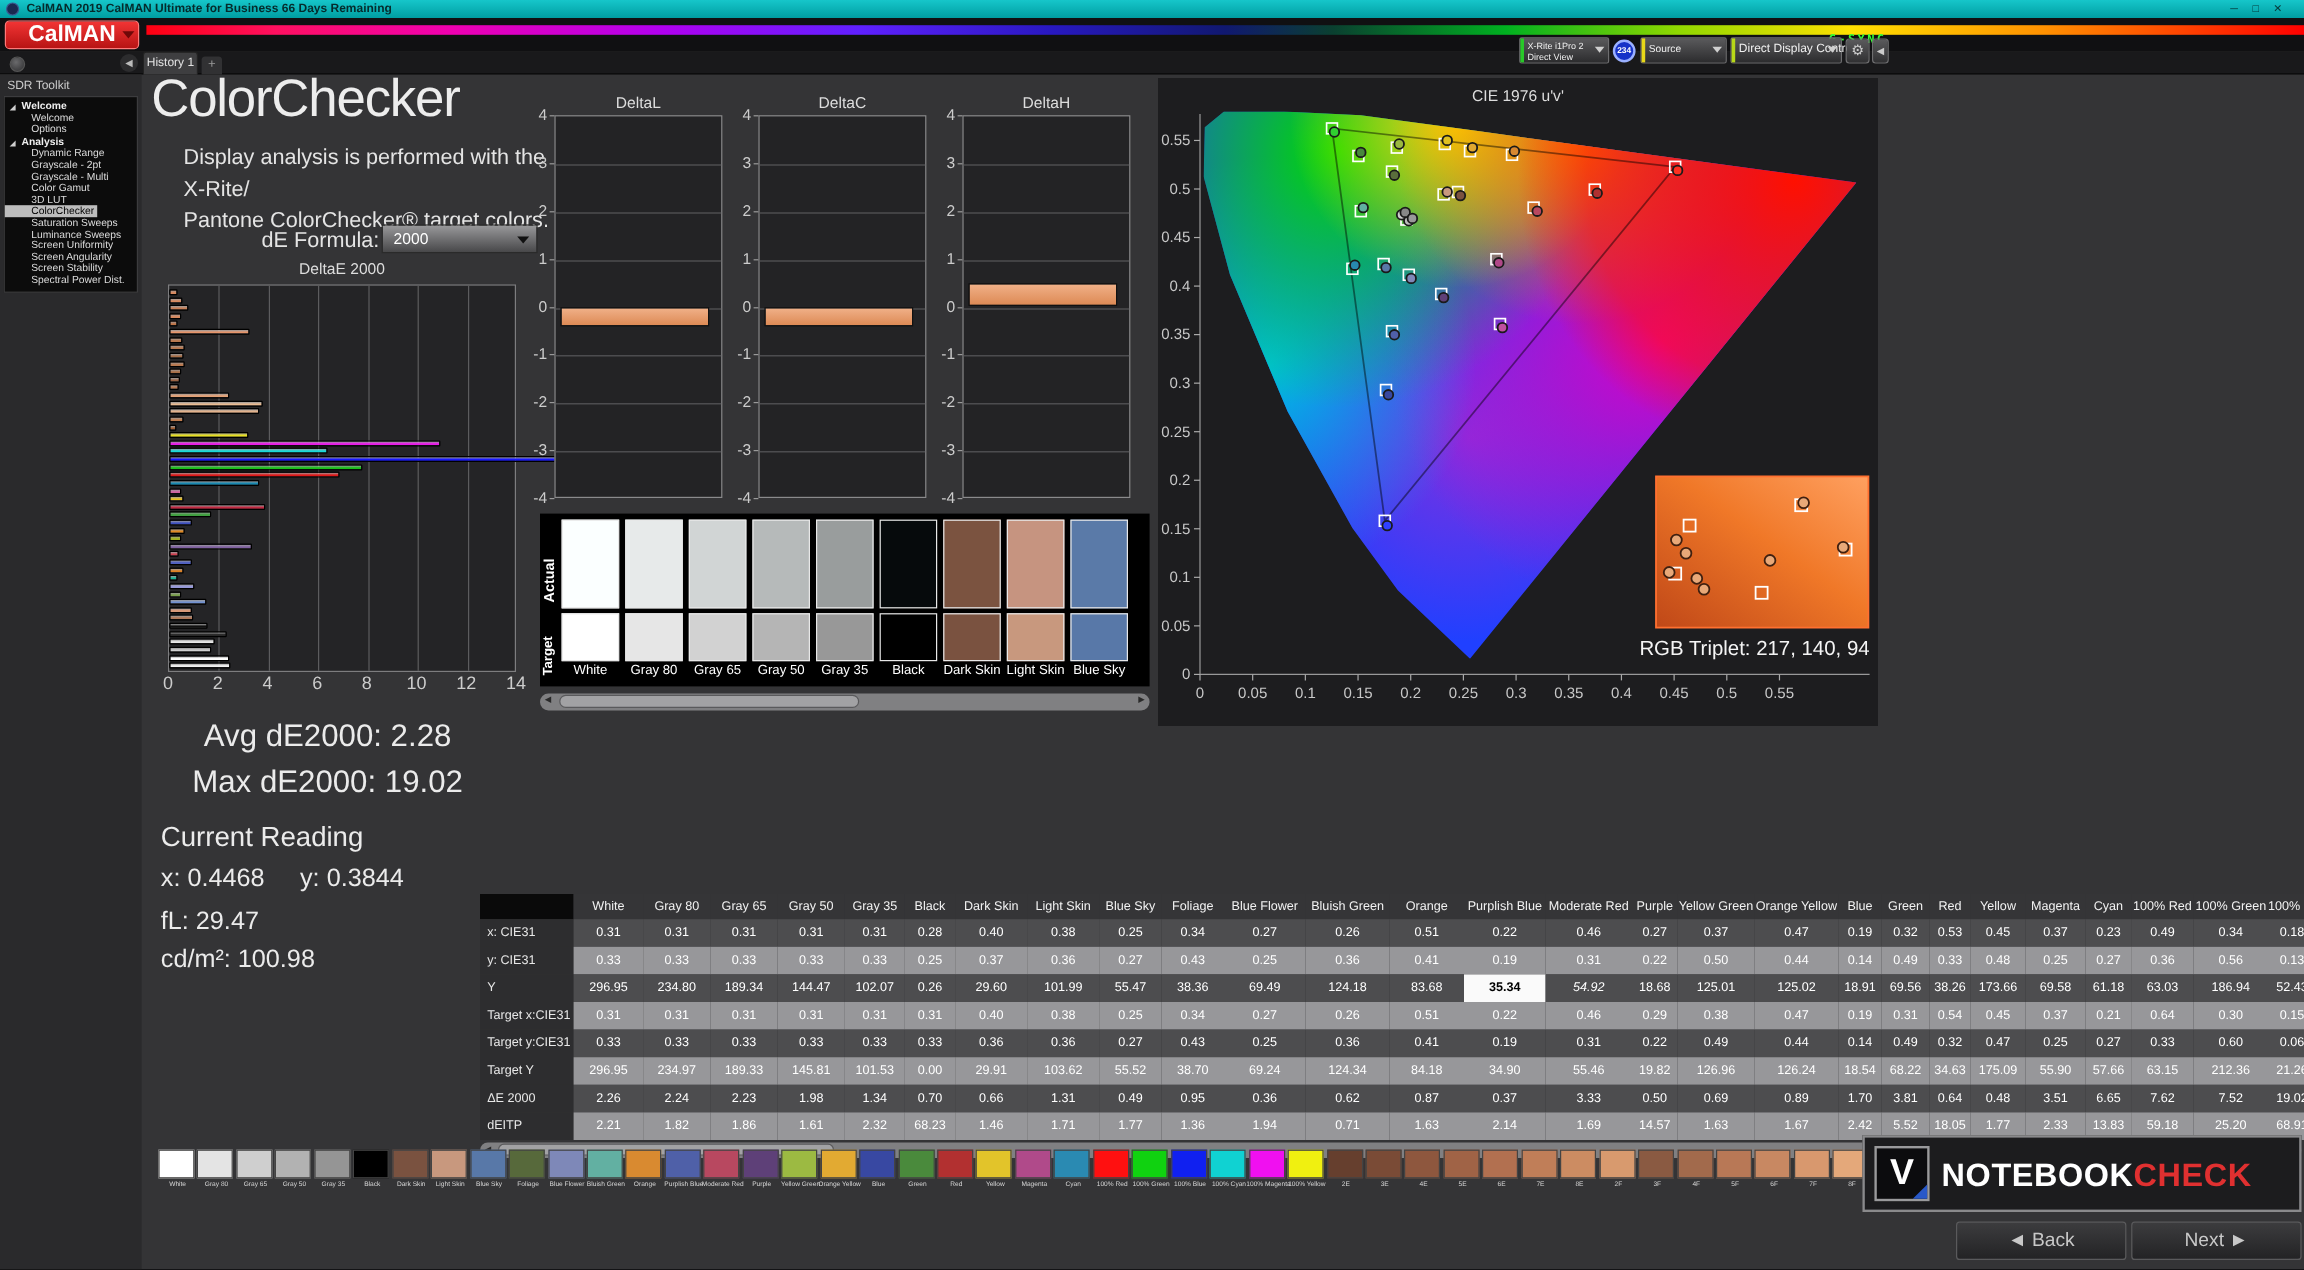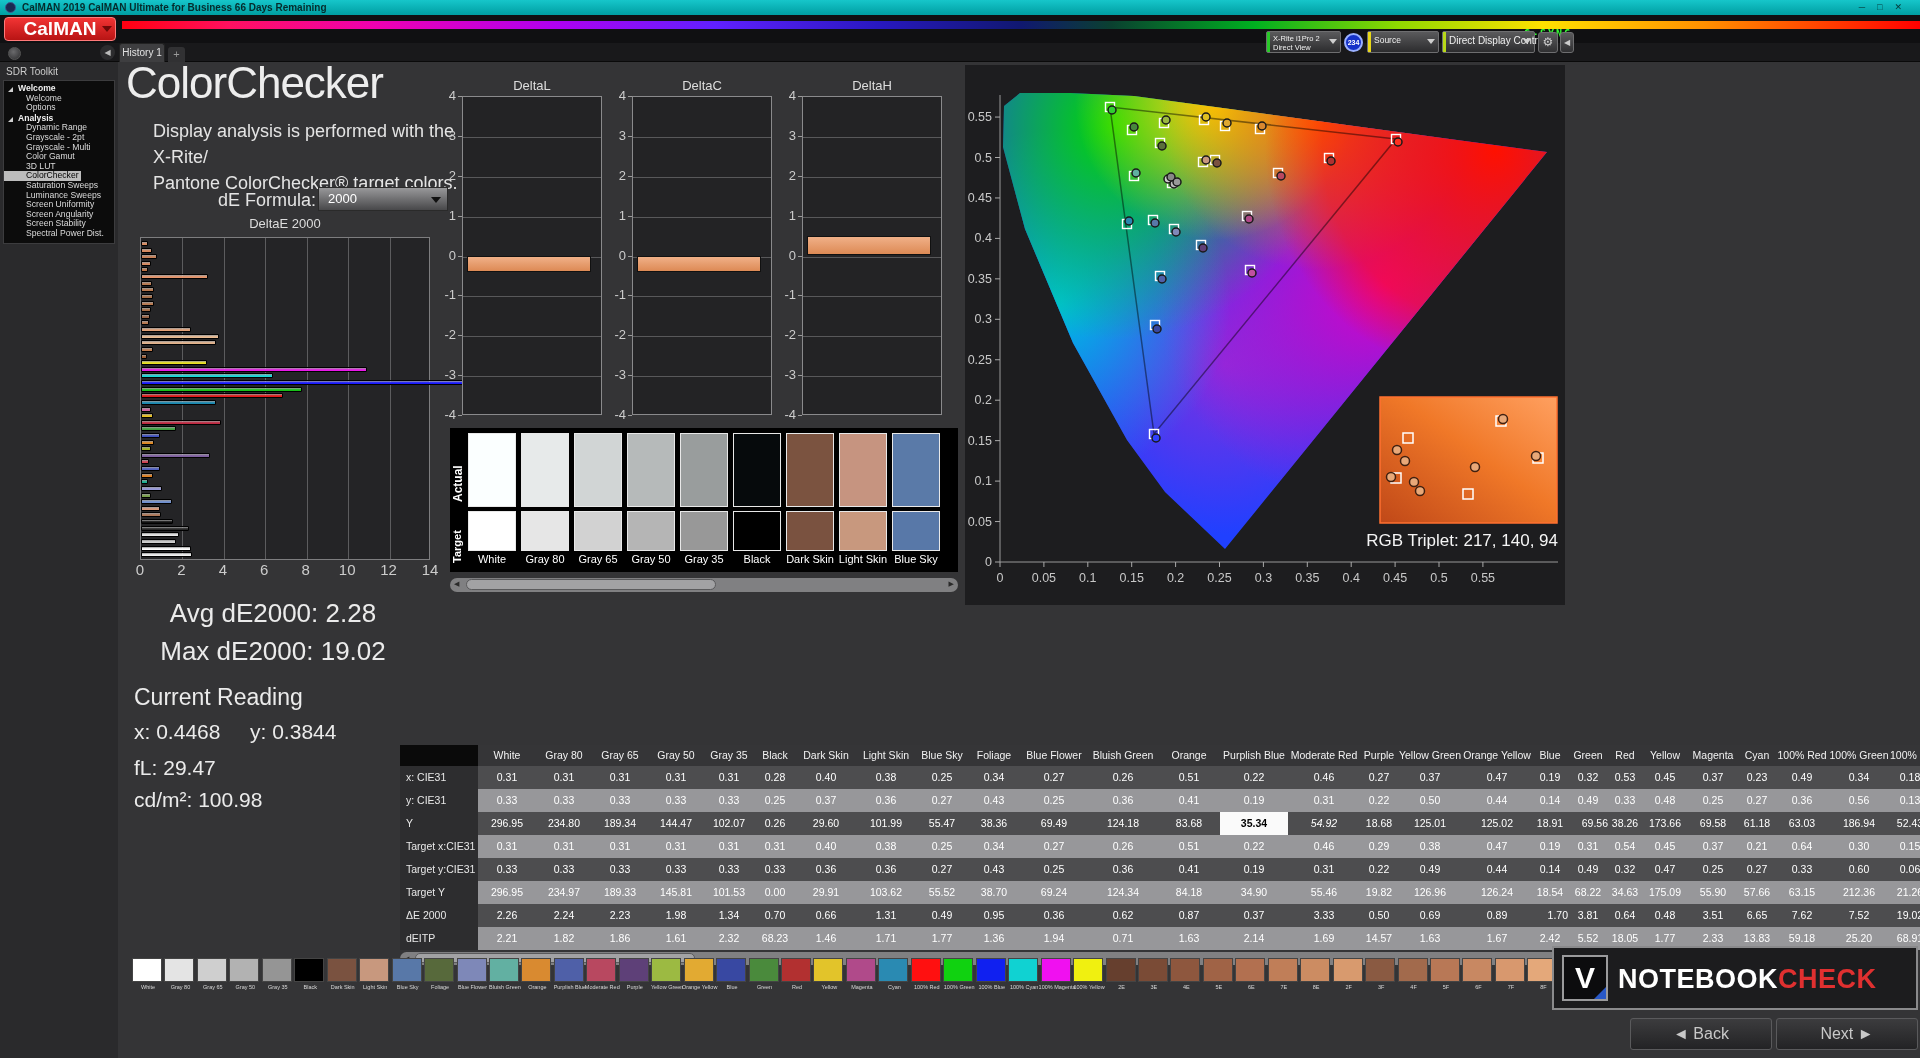--- a/index.html
+++ b/index.html
@@ -383,20 +383,21 @@
       <div class="sw" style="left: 442px; top: 83px; width: 48px; height: 40px; background: rgb(88, 120, 168);"></div>
       <div class="swlab" style="left: 436px;">Blue Sky</div>
     </div>
   <div class="abs scrollbar" style="left:450px;top:578px;width:508px;height:14px;">
     <span class="sarr" style="left:4px;">◀</span>
     <div class="thumb" style="left:16px;top:1px;width:250px;height:11px;"></div>
     <span class="sarr" style="right:4px;">▶</span>
   </div>
 
   <div class="abs cie-bg"></div>
+  <div class="abs cie-title">CIE 1976 u'v'</div>
   <svg class="abs" id="cieSvg" style="left:965px;top:65px;" width="600" height="535" viewBox="0 0 600 535">
     <defs>
       <clipPath id="hsClip">
           <path d="M260,484 L200,427 L162,375 L108,278 L60,164 L38,82 L39,41 L55,28 L105,28 L169,31 L265,44 L389,61 L492,75 L582,87 Z"></path>
         </clipPath>
       <radialGradient id="gGreen">
           <stop offset="0%" stop-color="#00dc00"></stop>
           <stop offset="100%" stop-color="#00dc00" stop-opacity="0"></stop>
         </radialGradient>
       <radialGradient id="gCyan">
@@ -670,21 +671,21 @@
         <div class="tcell" style="width: 52px;">38.36</div>
         <div class="tcell" style="width: 68px;">69.49</div>
         <div class="tcell" style="width: 70px;">124.18</div>
         <div class="tcell" style="width: 62px;">83.68</div>
         <div class="tcell selcell" style="width: 68px;">35.34</div>
         <div class="tcell" style="width: 72px; font-style: italic;">54.92</div>
         <div class="tcell" style="width: 38px;">18.68</div>
         <div class="tcell" style="width: 64px;">125.01</div>
         <div class="tcell" style="width: 70px;">125.02</div>
         <div class="tcell" style="width: 36px;">18.91</div>
-        <div class="tcell" style="width: 40px; text-align: right;">69.56</div>
+        <div class="tcell" style="width: 40px;">69.56</div>
         <div class="tcell" style="width: 34px;">38.26</div>
         <div class="tcell" style="width: 46px;">173.66</div>
         <div class="tcell" style="width: 50px;">69.58</div>
         <div class="tcell" style="width: 38px;">61.18</div>
         <div class="tcell" style="width: 52px;">63.03</div>
         <div class="tcell" style="width: 62px;">186.94</div>
         <div class="tcell" style="width: 40px;">52.43</div>
       </div>
       <div class="trow rlight">
         <div class="tlabel">Target x:CIE31</div>
@@ -789,21 +790,21 @@
         <div class="tcell" style="width: 52px;">0.49</div>
         <div class="tcell" style="width: 52px;">0.95</div>
         <div class="tcell" style="width: 68px;">0.36</div>
         <div class="tcell" style="width: 70px;">0.62</div>
         <div class="tcell" style="width: 62px;">0.87</div>
         <div class="tcell" style="width: 68px;">0.37</div>
         <div class="tcell" style="width: 72px;">3.33</div>
         <div class="tcell" style="width: 38px;">0.50</div>
         <div class="tcell" style="width: 64px;">0.69</div>
         <div class="tcell" style="width: 70px;">0.89</div>
-        <div class="tcell" style="width: 36px; text-align: right;">1.70</div>
+        <div class="tcell" style="width: 36px;">1.70</div>
         <div class="tcell" style="width: 40px;">3.81</div>
         <div class="tcell" style="width: 34px;">0.64</div>
         <div class="tcell" style="width: 46px;">0.48</div>
         <div class="tcell" style="width: 50px;">3.51</div>
         <div class="tcell" style="width: 38px;">6.65</div>
         <div class="tcell" style="width: 52px;">7.62</div>
         <div class="tcell" style="width: 62px;">7.52</div>
         <div class="tcell" style="width: 40px;">19.02</div>
       </div>
       <div class="trow rlight">

